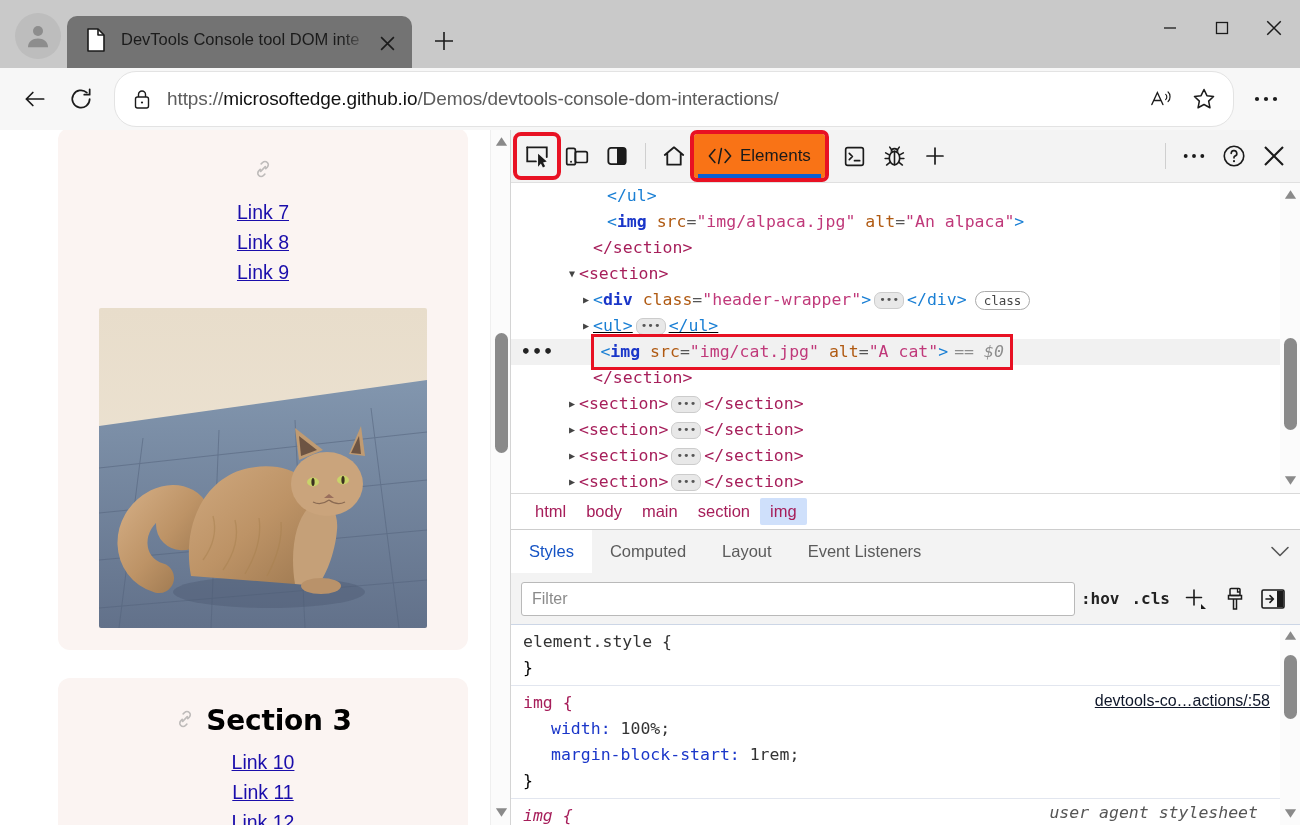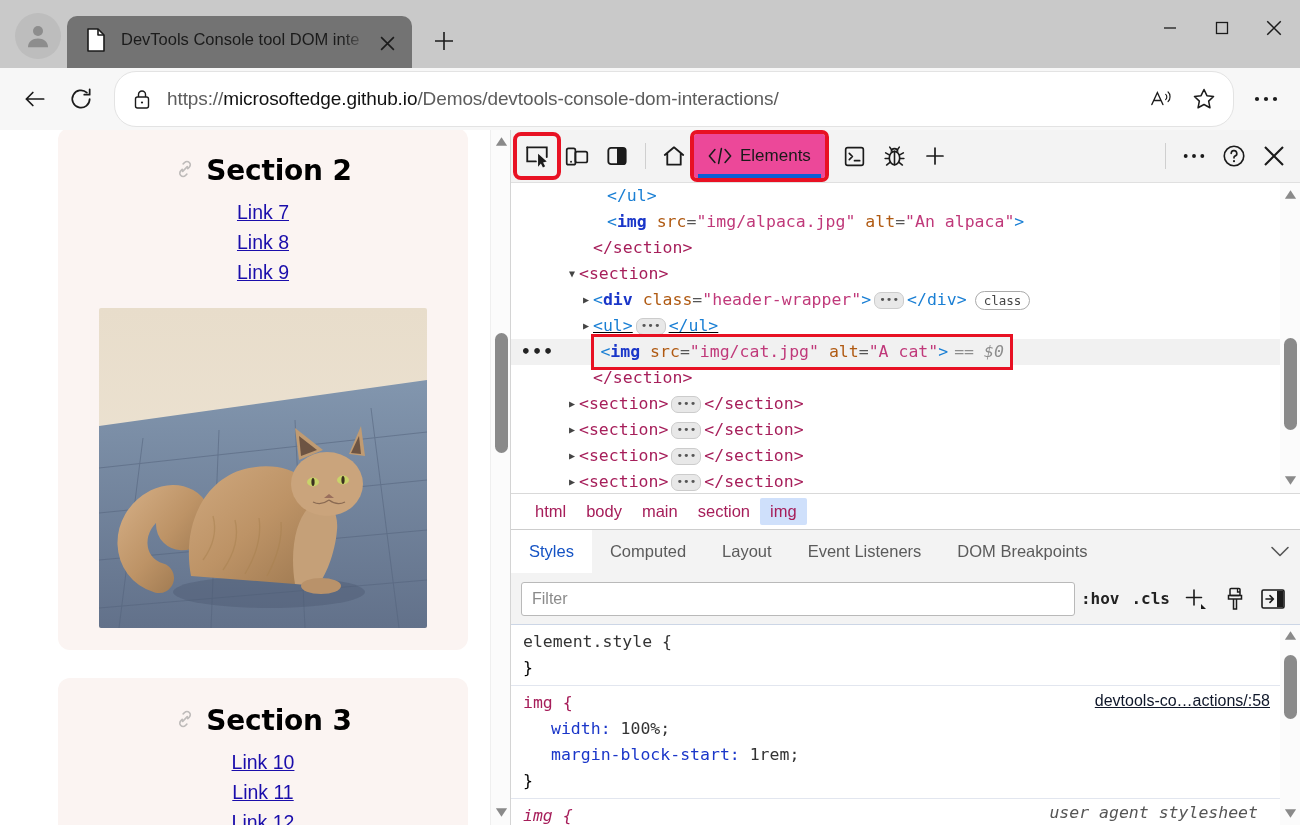--- a/index.html
+++ b/index.html
@@ -131,21 +131,21 @@
   .dt-btn {
     width:40px; height:40px; display:flex; align-items:center; justify-content:center;
     border-radius:4px; flex:0 0 auto;
   }
   .dt-sep { width:1px; height:26px; background:#cfcfcf; margin:0 8px; flex:0 0 auto;}
   .dt-tab {
     height:44px; display:flex; align-items:center; gap:8px; padding:0 14px;
     font-size:17px; color:#333; border-radius:3px; flex:0 0 auto;
     position:relative;
   }
-  .dt-tab.active { background:#ec4899; color:#1a1a1a; }
+  .dt-tab.active { background:#f97316; color:#1a1a1a; }
   .dt-tab.active::after {
     content:""; position:absolute; left:4px; right:4px; bottom:0; height:4px;
     background:#0a5fd4;
   }
   .hl-red { outline:4px solid #e81123; outline-offset:0; }
   .spacer { flex:1 1 auto; }
 
   
   .dom-tree {
     position:relative; background:#fff; flex:0 0 auto;
@@ -349,21 +349,20 @@
     <div class="webpage">
       <div class="page-inner">
 
         <div class="section-card" style="margin-top:-2px;">
           <div class="sec-title">
             <span class="link-icon">
               <svg width="22" height="22" viewBox="0 0 24 24">
                 <path d="M9.5 14.5l5-5M10 6.5l1.6-1.6a3.6 3.6 0 0 1 5.1 5.1L15 11.6M9 12.4l-1.6 1.6a3.6 3.6 0 0 0 5.1 5.1L14 17.6" fill="none" stroke="#8d8d8d" stroke-width="1.8" stroke-linecap="round"></path>
               </svg>
             </span>
-            <span>Section 2</span>
           </div>
           <div class="sec-links">
             <a href="#">Link 7</a>
             <a href="#">Link 8</a>
             <a href="#">Link 9</a>
           </div>
 
           <div class="catimg">
             <svg viewBox="0 0 328 320" width="328" height="320" preserveAspectRatio="none">
               <defs>
@@ -620,21 +619,20 @@
           <div class="crumb">main</div>
           <div class="crumb">section</div>
           <div class="crumb active">img</div>
         </div>
 
       <div class="pane-tabs" id="pane-tabs">
         <div class="pane-tab active">Styles</div>
           <div class="pane-tab">Computed</div>
           <div class="pane-tab">Layout</div>
           <div class="pane-tab">Event Listeners</div>
-          <div class="pane-tab">DOM Breakpoints</div>
           <div class="chev" style="margin-left:auto;">
           <svg width="20" height="13" viewBox="0 0 20 13">
             <path d="M2 2.5L10 10.5L18 2.5" fill="none" stroke="#555" stroke-width="1.6" stroke-linecap="round" stroke-linejoin="round"></path>
           </svg>
         </div>
       </div>
 
       <div class="filter-row">
         <div class="filter-box">
           <span>Filter</span>

